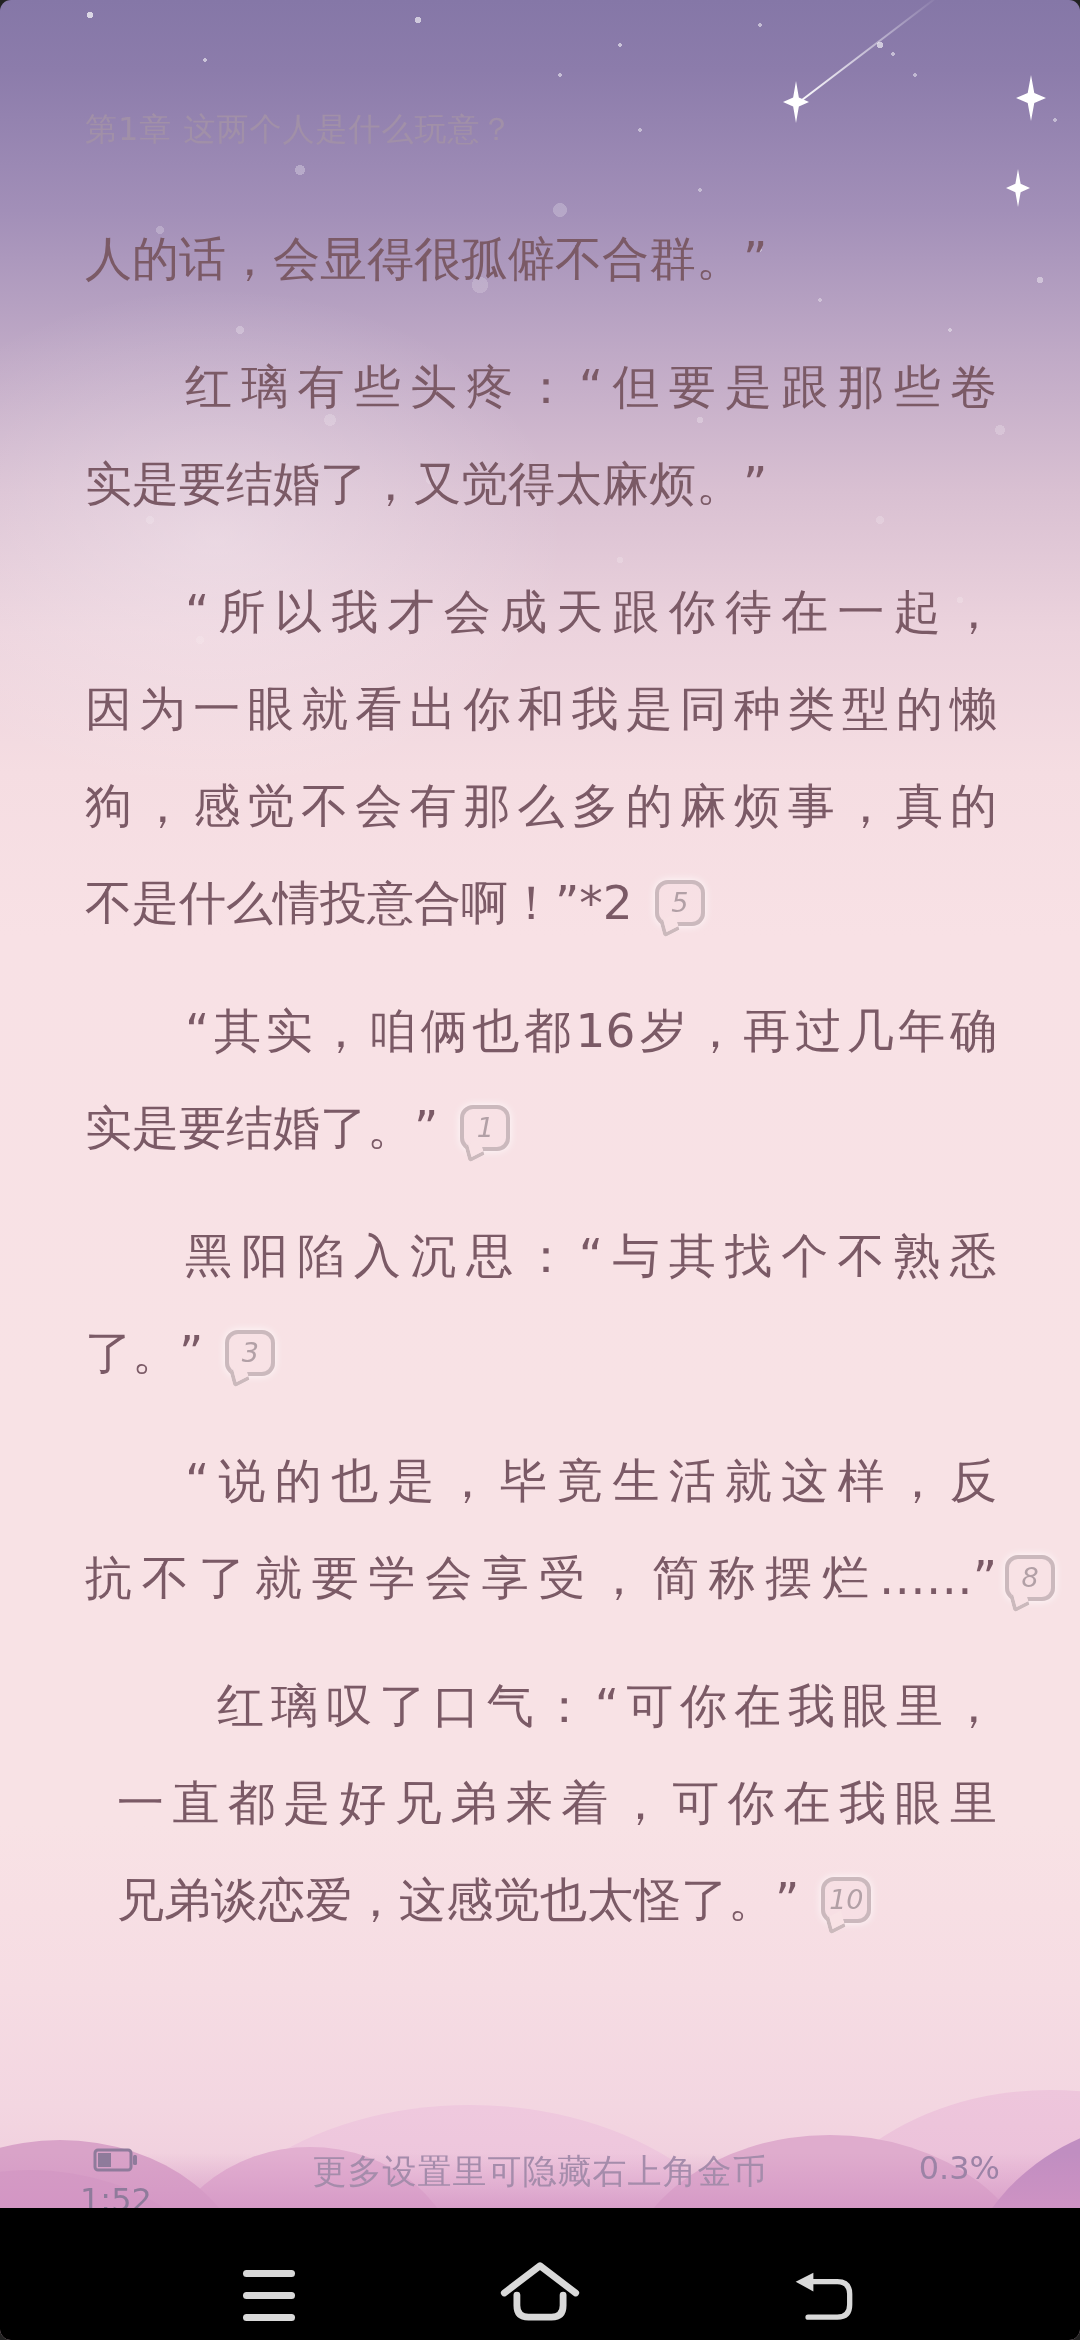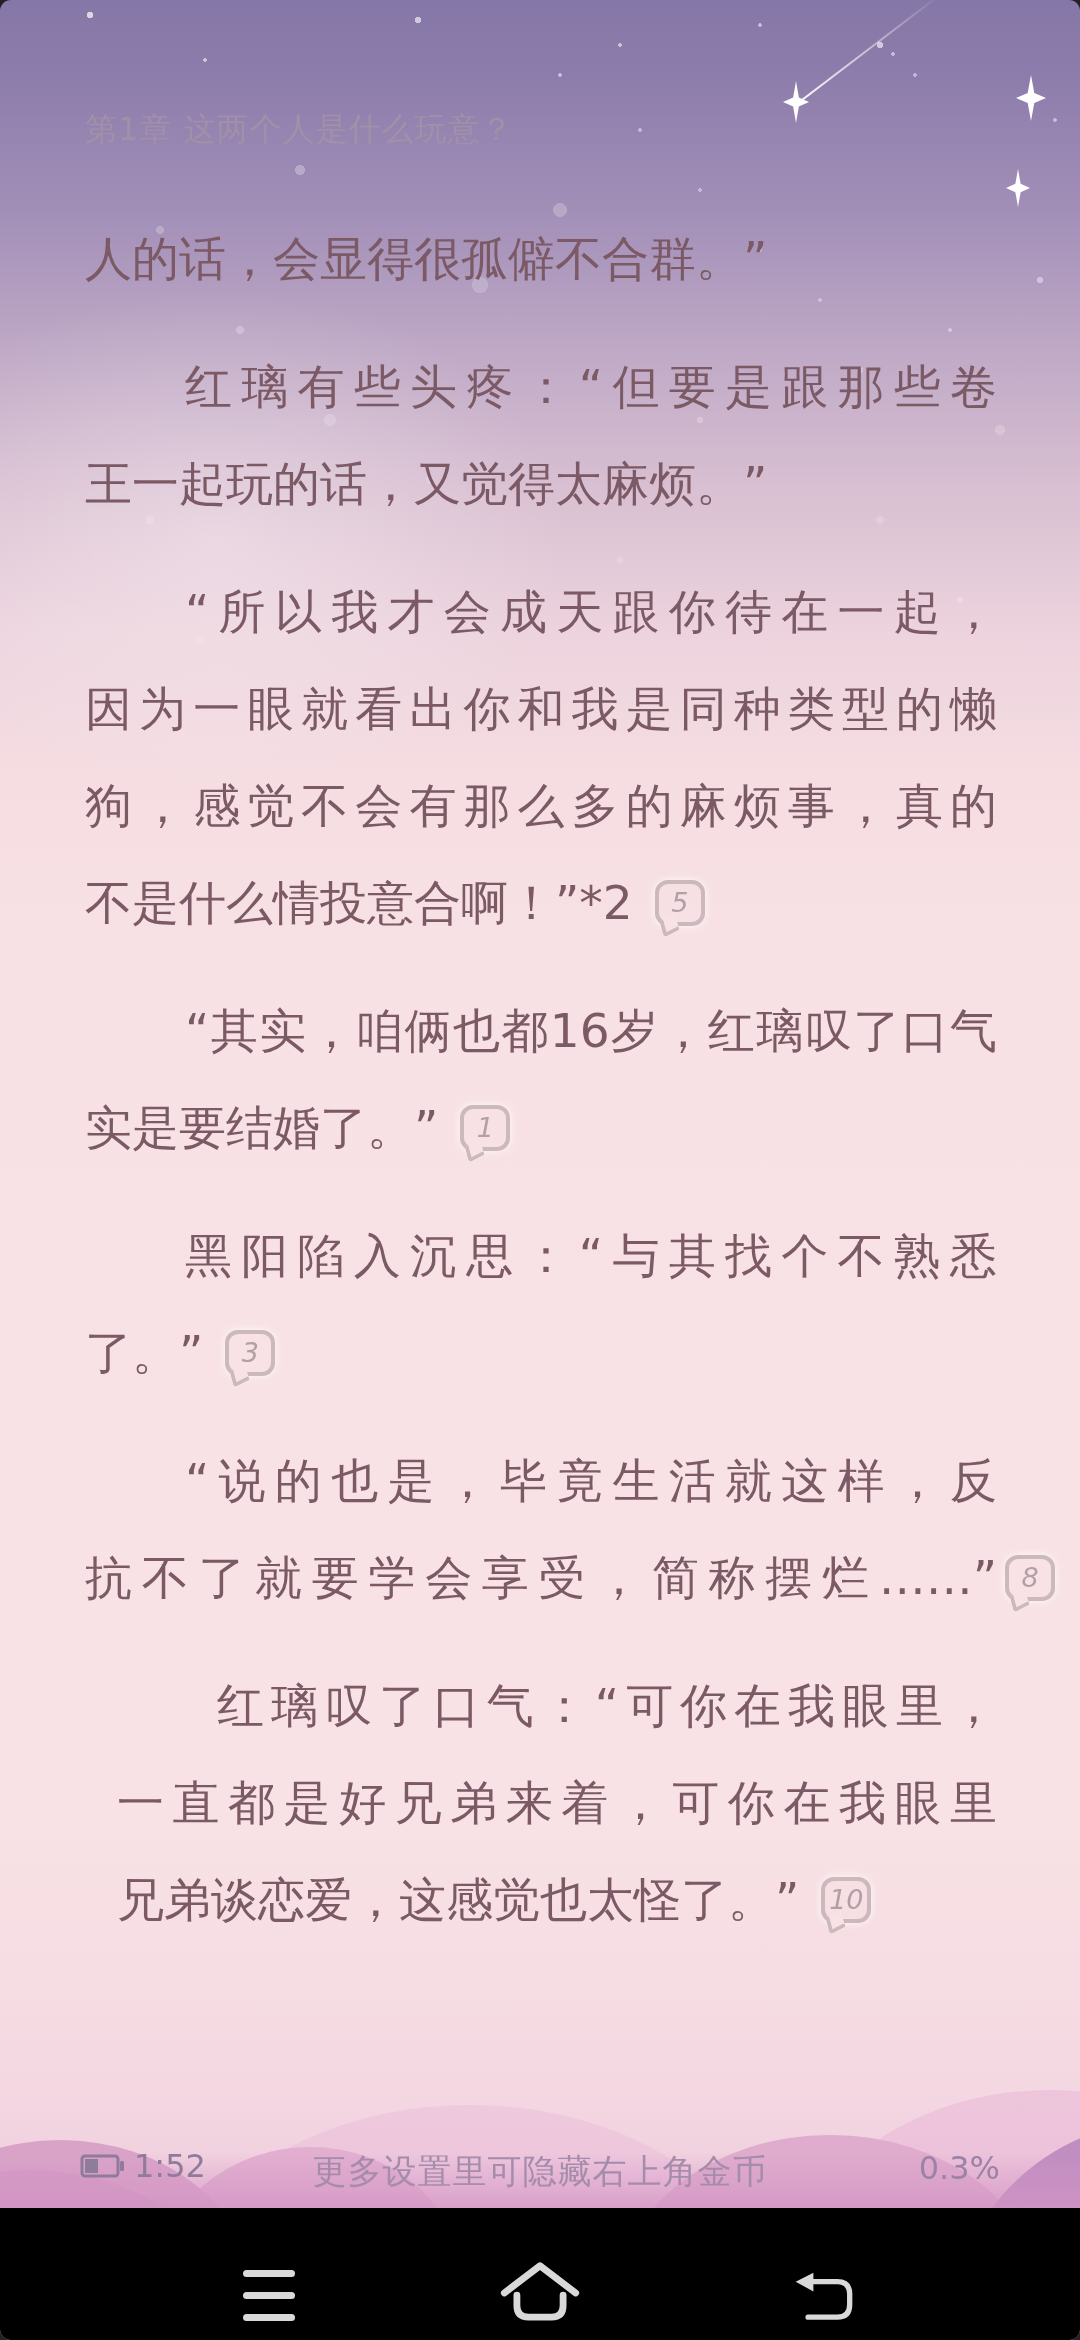--- a/index.html
+++ b/index.html
@@ -85,21 +85,21 @@
   .m-back-r{left:790px;top:55px;width:520px;height:400px;background:linear-gradient(180deg,#eec6dc,#e2b0d1);}
   .m-mid-l{left:160px;top:112px;width:300px;height:260px;background:#e2afd0;}
   .m-far-l{left:-130px;top:105px;width:380px;height:300px;background:#d9a3c8;}
   .m-mid-r{left:620px;top:100px;width:420px;height:320px;background:#dfaccе;background:#dfaccd;}
   .m-far-r{left:960px;top:80px;width:460px;height:380px;background:#c08ec1;}
   .m-front-l{left:-180px;top:135px;width:420px;height:330px;background:#d49bc4;}
   .wash{position:absolute;left:0;bottom:0;width:100%;height:55px;
     background:linear-gradient(180deg, rgba(222,166,206,0), rgba(211,148,196,.75));}
   
   .statusrow{position:absolute;left:0;top:2147px;width:1080px;height:52px;font-size:32px;}
-  .time-wrap{position:absolute;left:80px;top:0;display:flex;align-items:center;gap:8px;color:#8f7b9b;}
+  .time-wrap{position:absolute;left:80px;top:0;display:flex;align-items:center;gap:8px;color:#8f7b9b;flex-direction:column;}
   .hint{position:absolute;left:0;right:0;top:2px;text-align:center;color:#a58cab;
     font-size:34px;letter-spacing:1px;}
   .progress{position:absolute;right:80px;top:2px;color:#9c83a6;}
   
   .navbar{position:absolute;left:0;top:2208px;width:1080px;height:132px;background:#000;}
   .navbtn{position:absolute;cursor:pointer;}
   .nav-menu{left:233px;top:2260px;width:72px;height:71px;padding:10px;box-sizing:border-box;
     display:flex;flex-direction:column;justify-content:space-between;}
   .nav-menu span{display:block;width:52px;height:7px;border-radius:4px;background:#d9d9d9;}
   .nav-home{left:498px;top:2258px;width:84px;height:70px;}
@@ -119,32 +119,32 @@
   <div class="chapter-title">第1章 这两个人是什么玩意？</div>
 
   <div class="content">
 
     <div class="para">
       <div class="line"><span>人的话，会显得很孤僻不合群。”</span></div>
     </div>
 
     <div class="para">
       <div class="line j ind"><span>红璃有些头疼：“但要是跟那些卷</span></div>
-      <div class="line"><span>王一起玩的话，又觉得太麻烦。”</span></div>
+      <div class="line"><span>实是要结婚了，又觉得太麻烦。”</span></div>
     </div>
 
     <div class="para">
       <div class="line j ind"><span>“所以我才会成天跟你待在一起，</span></div>
       <div class="line j"><span>因为一眼就看出你和我是同种类型的懒</span></div>
       <div class="line j"><span>狗，感觉不会有那么多的麻烦事，真的</span></div>
       <div class="line"><span>不是什么情投意合啊！”*2</span><span class="badge">5</span></div>
     </div>
 
     <div class="para">
-      <div class="line j ind"><span>“其实，咱俩也都16岁，红璃叹了口气</span></div>
+      <div class="line j ind"><span>“其实，咱俩也都16岁，再过几年确</span></div>
       <div class="line"><span>实是要结婚了。”</span><span class="badge">1</span></div>
     </div>
 
     <div class="para">
       <div class="line j ind"><span>黑阳陷入沉思：“与其找个不熟悉</span></div>
       <div class="line"><span>了。”</span><span class="badge">3</span></div>
     </div>
 
     <div class="para">
       <div class="line j ind"><span>“说的也是，毕竟生活就这样，反</span></div>

